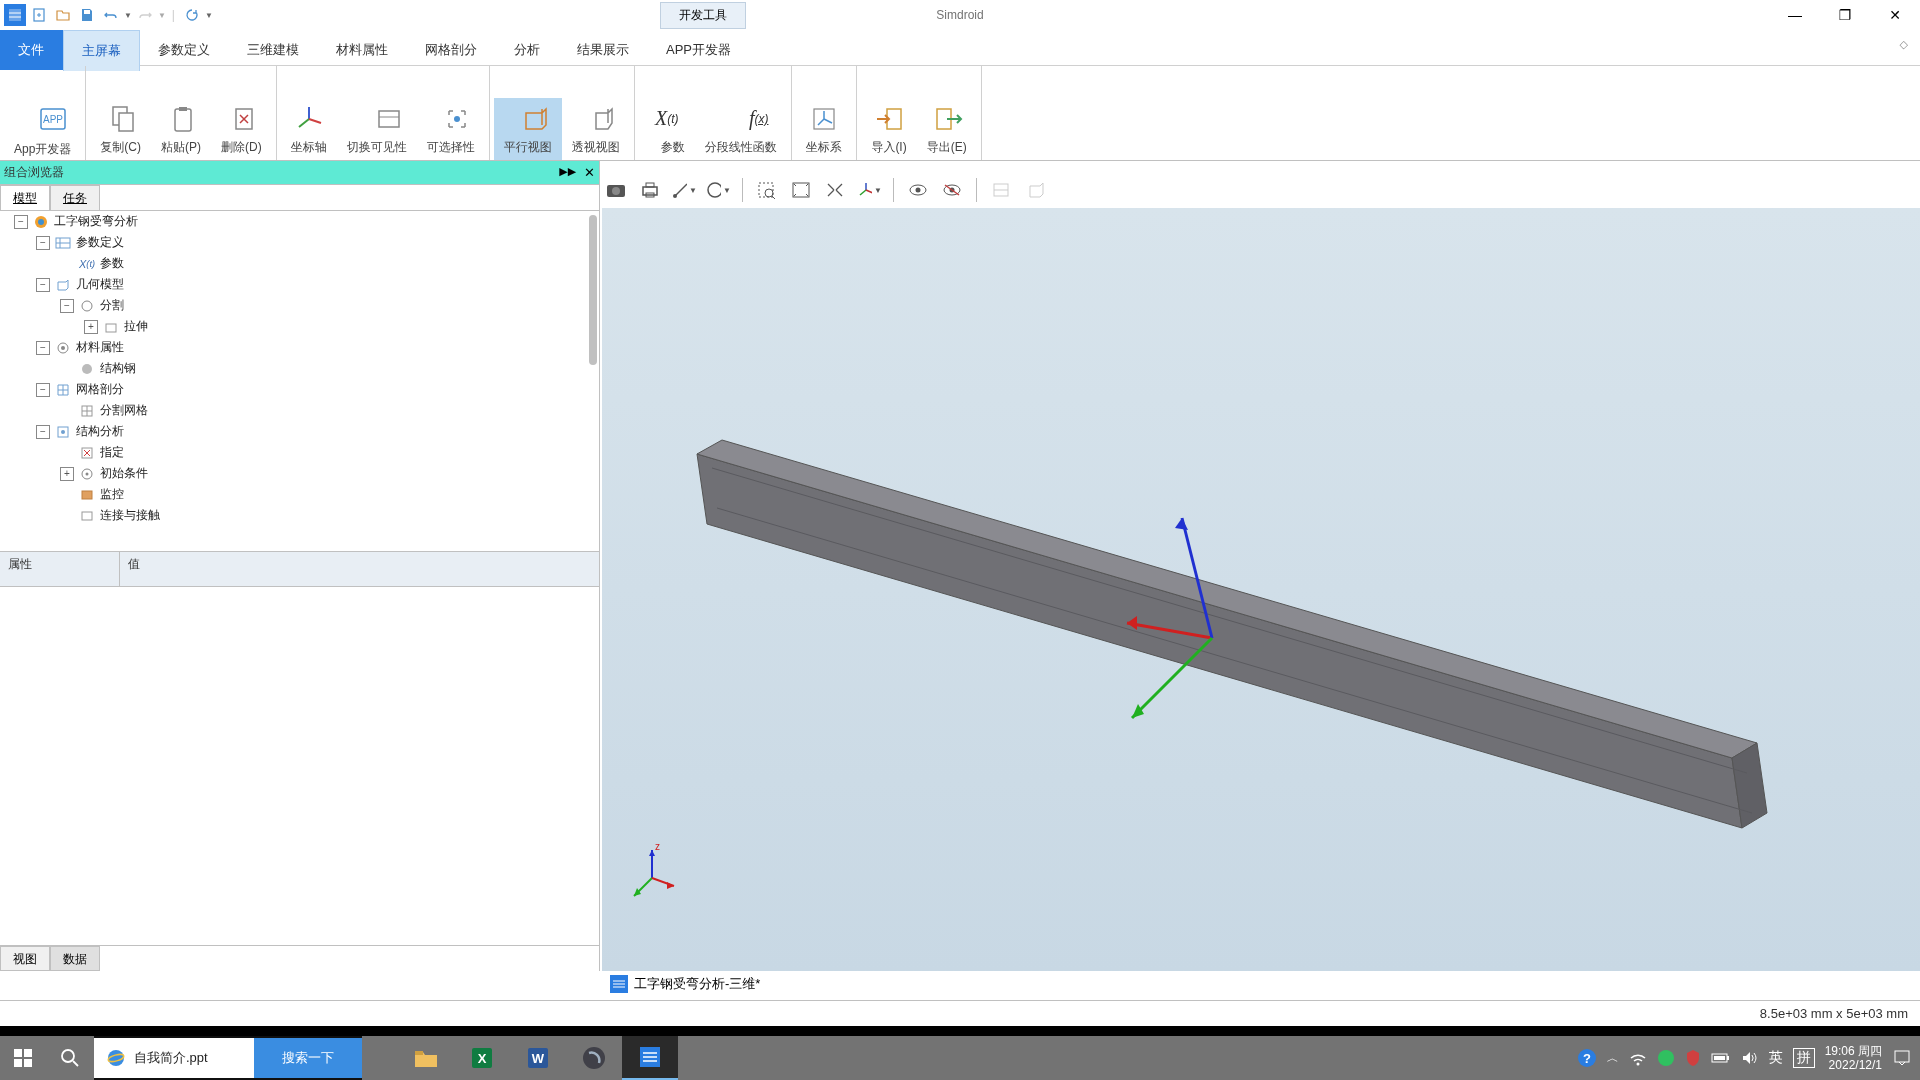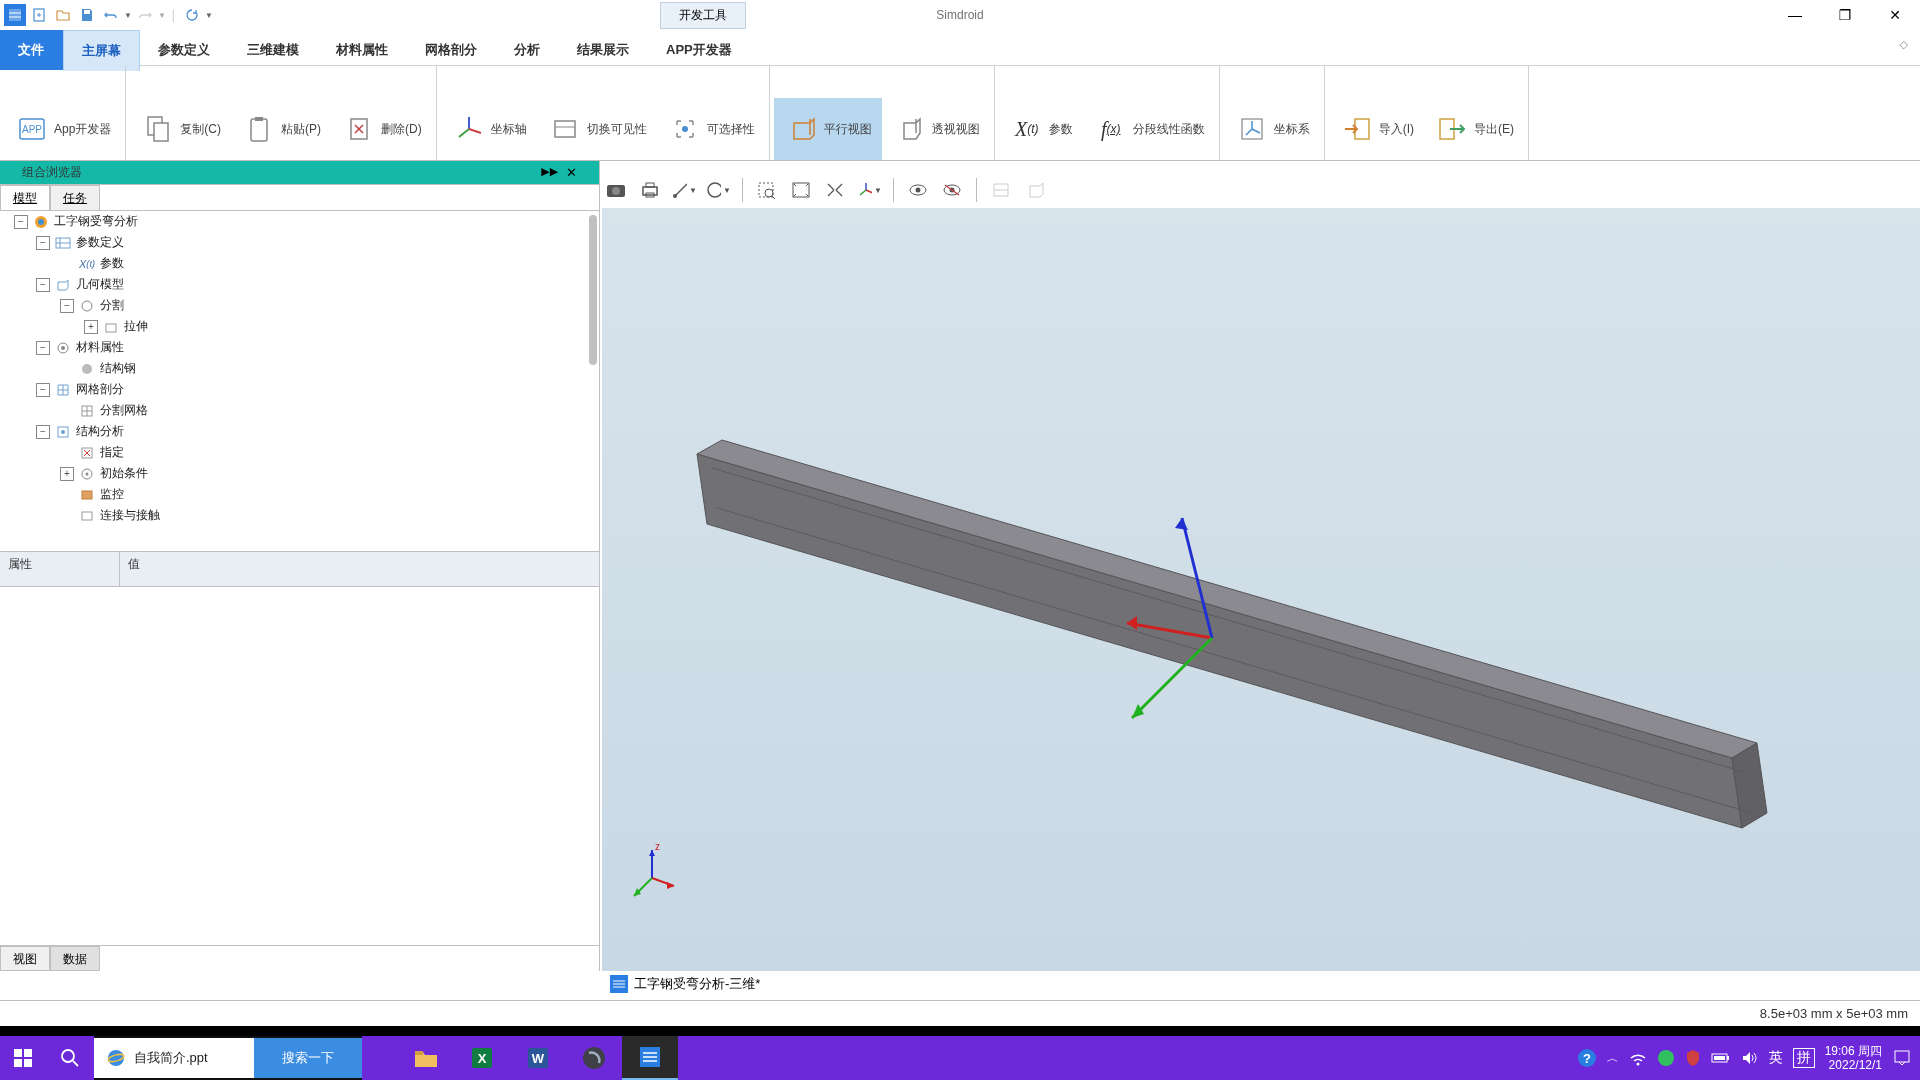--- a/index.html
+++ b/index.html
@@ -10,34 +10,34 @@
 .titlebar .qat { display: flex; align-items: center; gap: 2px; padding: 0 4px; }
 .titlebar .qat-btn { width: 22px; height: 22px; display: flex; align-items: center; justify-content: center; color: #4a6; }
 .titlebar .app-logo { width: 22px; height: 22px; background: #2a7de1; display: flex; align-items: center; justify-content: center; color: #fff; font-size: 10px; }
 .titlebar .title-tab { background: #e8f0f8; border: 1px solid #c0d0e0; padding: 4px 18px; font-size: 12px; position: absolute; left: 660px; top: 2px; }
 .titlebar .title-text { color: #737373; position: absolute; left: 50%; transform: translateX(-50%); }
 .titlebar .win-controls { position: absolute; right: 0; display: flex; }
 .titlebar .win-btn { width: 50px; height: 30px; display: flex; align-items: center; justify-content: center; font-size: 14px; }
 
 
 .menubar { height: 36px; display: flex; border-bottom: 1px solid #d0d0d0; }
-.menu-tab { padding: 20px 18px; font-size: 13px; color: #333; border-right: 1px solid transparent; display: flex; align-items: center; font-weight: bold; }
+.menu-tab { padding: 20px 18px; font-size: 13px; color: #333; border-right: 1px solid transparent; display: flex; align-items: center; }
 .menu-tab.file { background: #2a7de1; color: #fff; }
 .menu-tab.active { background: #d6e8f8; color: #1a5fbf; border: 1px solid #b0d0f0; border-bottom: none; }
 
 
 .ribbon { height: 95px; background: #fff; border-bottom: 1px solid #c0c0c0; display: flex; }
 .ribbon-group { display: flex; border-right: 1px solid #d0d0d0; padding: 0 4px; }
-.ribbon-item { display: flex; align-items: center; justify-content: center; padding: 4px 10px; font-size: 12px; color: #444; gap: 4px; min-width: 56px; margin-top: 32px; }
+.ribbon-item { display: flex; flex-direction: column; align-items: flex-end; justify-content: center; padding: 4px 10px; font-size: 12px; color: #444; gap: 4px; min-width: 56px; margin-top: 32px; }
 .ribbon-item.active { background: #b8d8f0; }
 .ribbon-icon { width: 36px; height: 36px; display: flex; align-items: center; justify-content: center; font-size: 22px; }
 
 
 .left-panel { position: absolute; left: 0; top: 161px; width: 600px; height: 810px; border-right: 1px solid #c0c0c0; display: flex; flex-direction: column; }
-.panel-header { height: 24px; background: #14b8a6; border-bottom: 1px solid #c0c0c0; display: flex; align-items: center; justify-content: space-between; padding: 0 22px; font-size: 12px; text-align: center; }
+.panel-header { height: 24px; background: #5eead4; border-bottom: 1px solid #c0c0c0; display: flex; align-items: center; justify-content: space-between; padding: 0 4px; font-size: 12px; text-align: center; }
 .panel-header .hdr-title { color: #333; }
 .panel-header .hdr-btns { display: flex; gap: 8px; }
 .panel-tabs { height: 26px; display: flex; border-bottom: 1px solid #c0c0c0; font-size: 12px; }
 .panel-tab { padding: 4px 12px; background: #f0f0f0; border: 1px solid #c0c0c0; border-bottom: none; text-decoration: underline; }
 .panel-tab.active { background: #fff; }
 .tree { flex: 0 0 340px; overflow-y: auto; background: #fff; position: relative; }
 .tree-scroll { position: absolute; right: 2px; top: 4px; width: 8px; height: 150px; background: #c0c0c0; border-radius: 4px; }
 .tree-node { display: flex; align-items: center; font-size: 12px; padding: 2px 0; color: #222; }
 .tree-toggle { width: 14px; height: 14px; border: 1px solid #888; display: flex; align-items: center; justify-content: center; font-size: 10px; margin-right: 4px; color: #555; }
 .tree-icon { width: 18px; height: 16px; margin-right: 4px; display: inline-flex; align-items: center; justify-content: center; }
@@ -66,21 +66,21 @@
 .vp-tab { position: absolute; left: 602px; bottom: 83px; height: 26px; display: flex; align-items: center; font-size: 13px; padding: 0 8px; gap: 6px; }
 .vp-tab-icon { width: 18px; height: 18px; background: #2a7de1; }
 
 
 .statusbar { position: absolute; left: 0; right: 0; bottom: 54px; height: 26px; background: #fff; border-top: 1px solid #c0c0c0; display: flex; align-items: center; justify-content: flex-end; padding: 0 12px; font-size: 13px; color: #333; }
 
 
 .gap { position: absolute; left: 0; right: 0; bottom: 44px; height: 10px; background: #000; }
 
 
-.taskbar { position: absolute; left: 0; right: 0; bottom: 0; height: 44px; background: #6d28d9; display: flex; align-items: flex-start; color: #fff; font-size: 13px; }
+.taskbar { position: absolute; left: 0; right: 0; bottom: 0; height: 44px; background: #737373; display: flex; align-items: flex-start; color: #fff; font-size: 13px; }
 .tb-btn { height: 44px; padding: 0 14px; display: flex; align-items: center; justify-content: center; }
 .tb-search { display: flex; align-items: center; background: #101010; height: 44px; }
 .tb-search-field { background: #fff; color: #222; height: 40px; display: flex; align-items: center; padding: 0 12px; width: 160px; gap: 8px; }
 .tb-search-btn { background: #3a8de1; height: 40px; padding: 0 28px; display: flex; align-items: center; }
 .tb-apps { display: flex; height: 44px; }
 .tb-app { width: 56px; height: 44px; display: flex; align-items: center; justify-content: center; }
 .tb-app.active { background: #2a2a2a; border-bottom: 2px solid #76b9ed; }
 .tb-tray { position: absolute; right: 0; display: flex; align-items: center; height: 44px; gap: 10px; padding: 0 8px; }
 .tb-clock { text-align: right; font-size: 12px; line-height: 1.2; }
 

